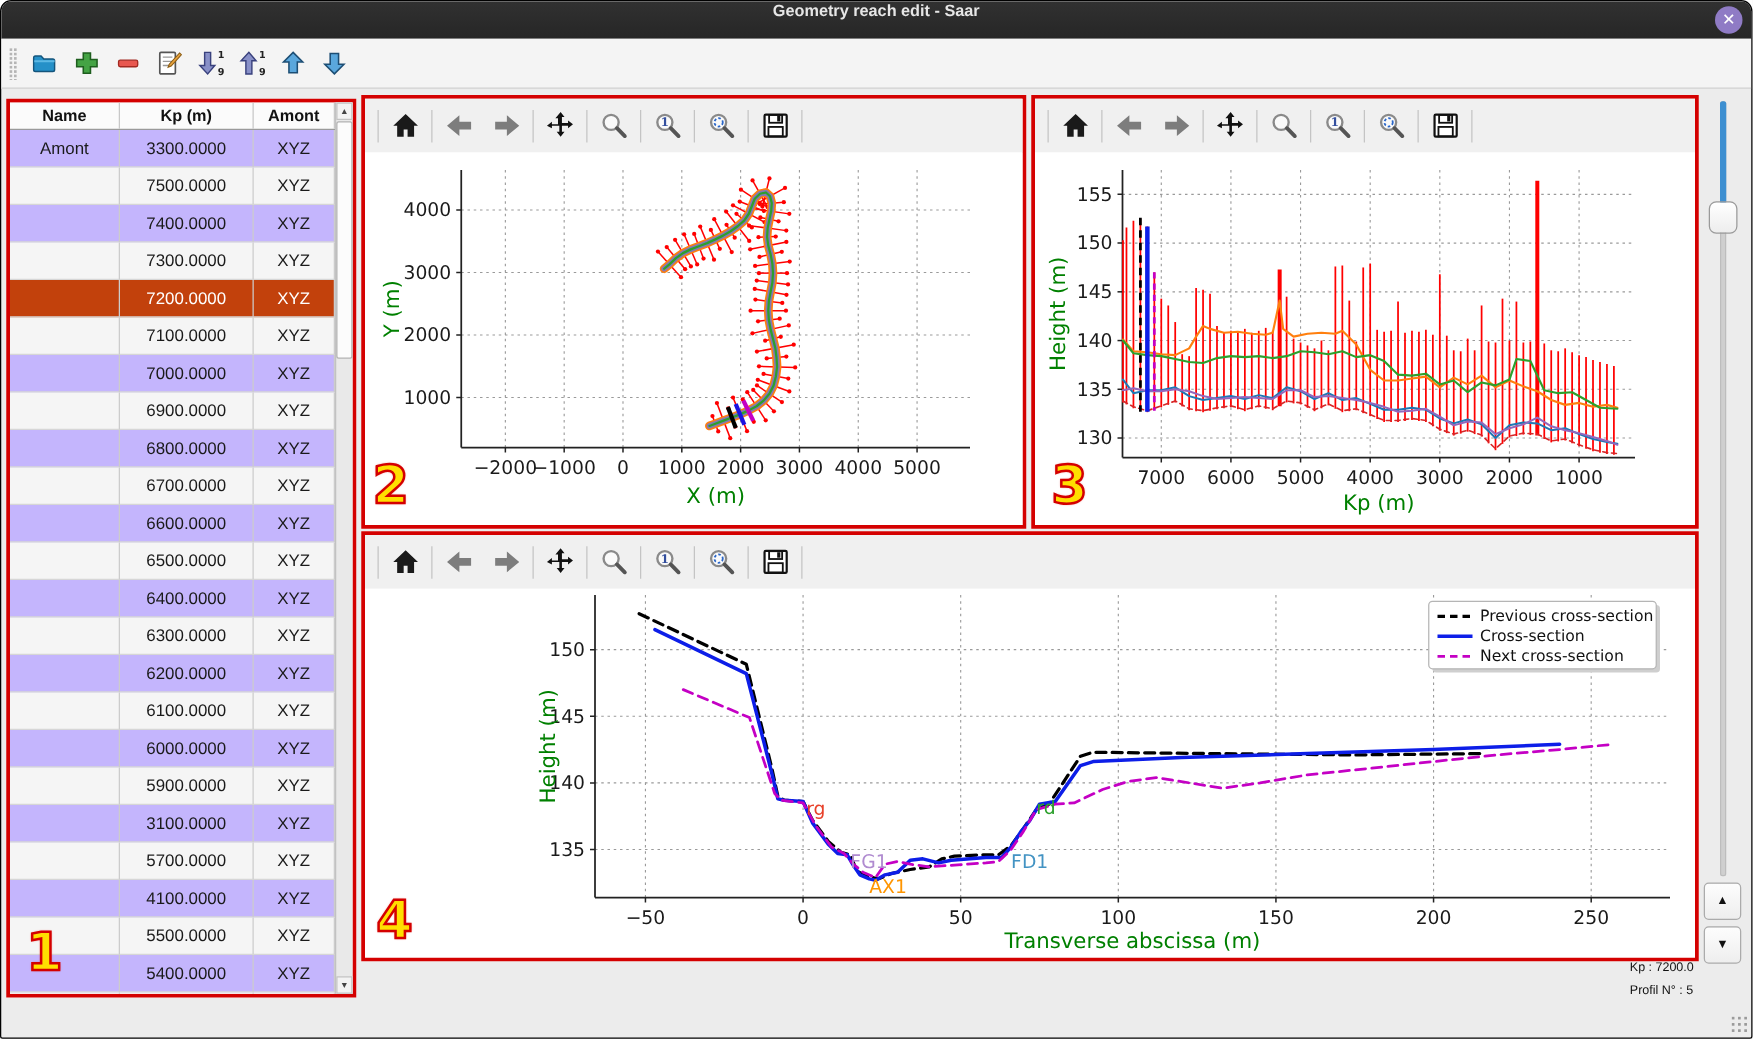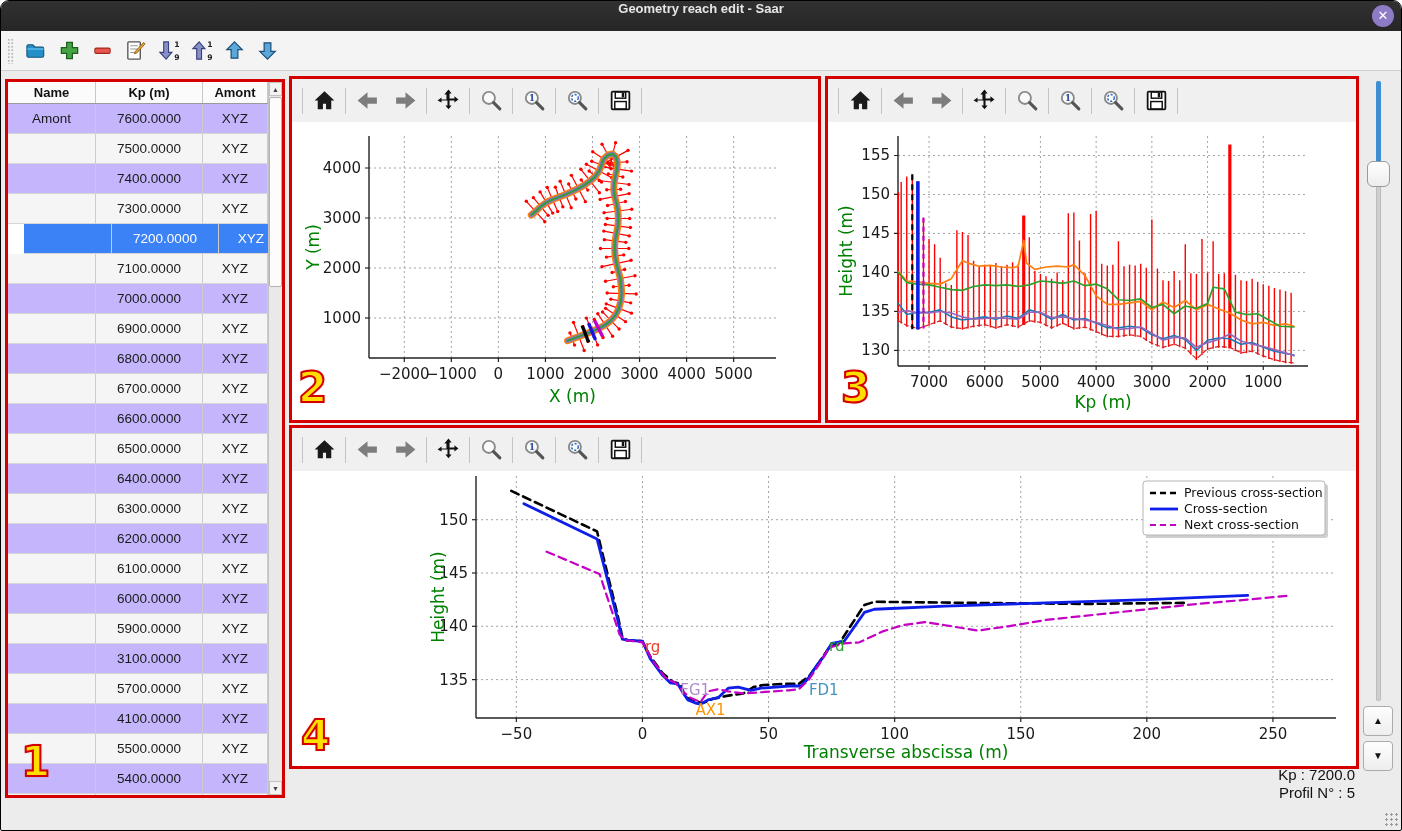--- a/index.html
+++ b/index.html
@@ -40,43 +40,43 @@
   .tbl-wrap { position:absolute; left:0; top:0; width:260px; height:713px; overflow:hidden;
               font-family:Liberation Sans, sans-serif; }
   .tbl-header { display:grid; grid-template-columns:88px 107px 65px; height:22px;
                 background:#fbfbfb; border-bottom:1px solid #9a9a9a; }
   .tbl-header div { font-size:13px; font-weight:bold; text-align:center; line-height:21px;
                     border-right:1px solid #c8c8c8; color:#111; }
   .tbl-row { display:grid; grid-template-columns:88px 107px 65px; height:30px; background:#c4b5fd; }
   .tbl-row.alt { background:#f5f5f5; }
   .tbl-row div { font-size:13.5px; text-align:center; line-height:29px; color:#1a1a1a;
                  border-right:1px solid #cccccc; border-bottom:1px solid #d6d6d6; }
-  .tbl-row.sel { background:#3b82f6;margin-left:16px; }
+  .tbl-row.sel { background:#c2410c; }
   .tbl-row.sel div { color:#fff; }
   .tbl-scroll { position:absolute; right:0; top:0; width:14px; height:713px; background:#e9e9e9;
                 border-left:1px solid #c2c2c2; }
   .tbl-scroll .arrow { position:absolute; left:0; width:13px; height:14px; font-size:7px; color:#444;
                        text-align:center; line-height:14px; background:#f3f3f3; border:1px solid #c2c2c2; }
   .tbl-thumb { position:absolute; left:0; top:15px; width:13px; height:190px;
                background:#fcfcfc; border:1px solid #b2b2b2; border-radius:2px; }
   
   .vslider-track { position:absolute; left:1375px; top:80px; width:5px; height:620px;
                    background:#cfcfcf; border-radius:2px; border:1px solid #bdbdbd; }
   .vslider-fill { position:absolute; left:1375px; top:80px; width:5px; height:82px;
                   background:#3d8fd1; border-radius:2px; }
   .vslider-handle { position:absolute; left:1366px; top:160px; width:23px; height:26px;
                     background:linear-gradient(#ffffff,#ededed); border:1px solid #9a9a9a;
                     border-radius:6px; }
   .stepbtn { position:absolute; left:1362px; width:30px; height:30px;
              background:linear-gradient(#fdfdfd,#eeeeee); border:1px solid #ababab;
              border-radius:4px; font-size:10px; color:#111; text-align:center; line-height:28px;
              cursor:pointer; padding:0; }
   
-  .status-block { position:absolute; right:46px; top:765px; text-align:right;
-                  font-size:15px; color:#111; line-height:18px; }
+  .status-block { position:absolute; right:46px; top:765px; text-align:left;
+                  font-size:10px; color:#111; line-height:18px; }
   
   .annot { position:absolute; font-family:"DejaVu Sans", sans-serif; font-size:42px; font-weight:bold;
            color:#ffdf00; -webkit-text-stroke:2px #d40000;
            text-shadow:0 0 2px #d40000; z-index:50; pointer-events:none; }
   .grip-dots { position:absolute; right:3px; bottom:4px; width:14px; height:14px;
                background-image:radial-gradient(#9a9a9a 1px, transparent 1.2px);
                background-size:5px 5px; }
 </style>
 </head>
 <body>
@@ -142,21 +142,21 @@
   <div class="rpanel" id="table-panel">
     <div class="tbl-wrap">
       <div class="tbl-header">
         <div>Name</div>
         <div>Kp (m)</div>
         <div>Amont</div>
       </div>
       <div id="tbl-body">
           <div class="tbl-row">
             <div>Amont</div>
-            <div>7600.0000</div>
+            <div>3300.0000</div>
             <div>XYZ</div>
           </div>
           <div class="tbl-row alt">
             <div></div>
             <div>7500.0000</div>
             <div>XYZ</div>
           </div>
           <div class="tbl-row">
             <div></div>
             <div>7400.0000</div>

